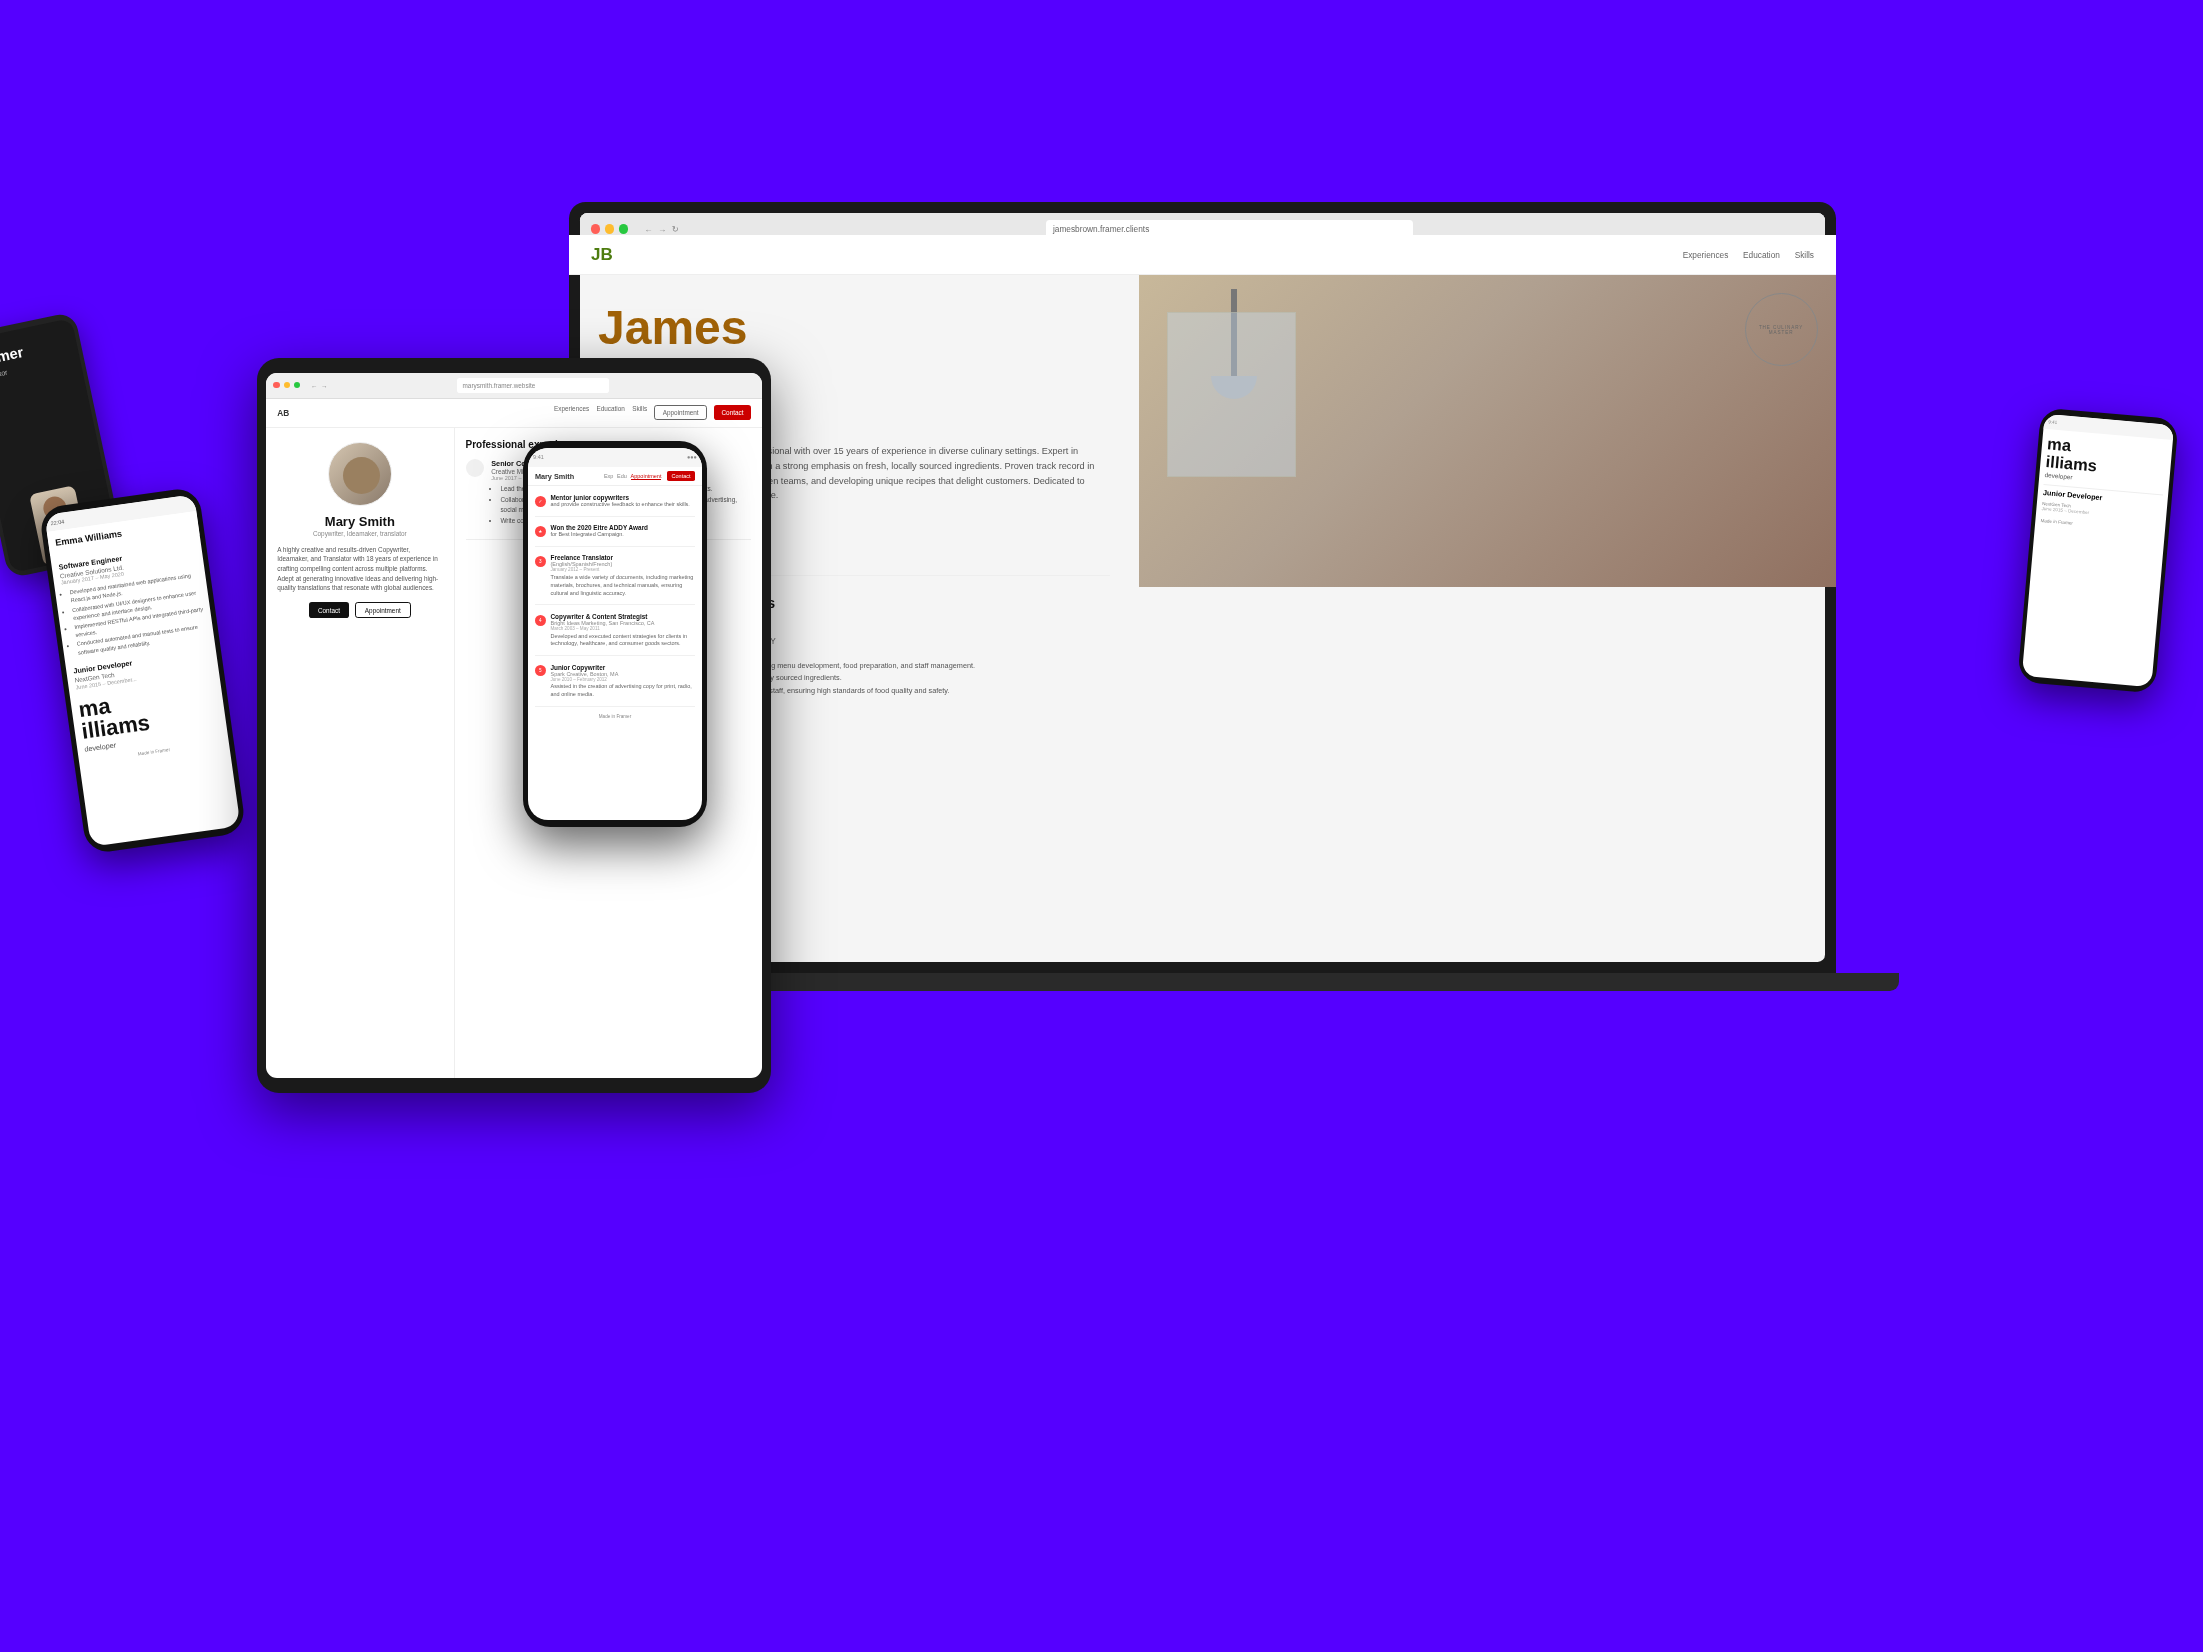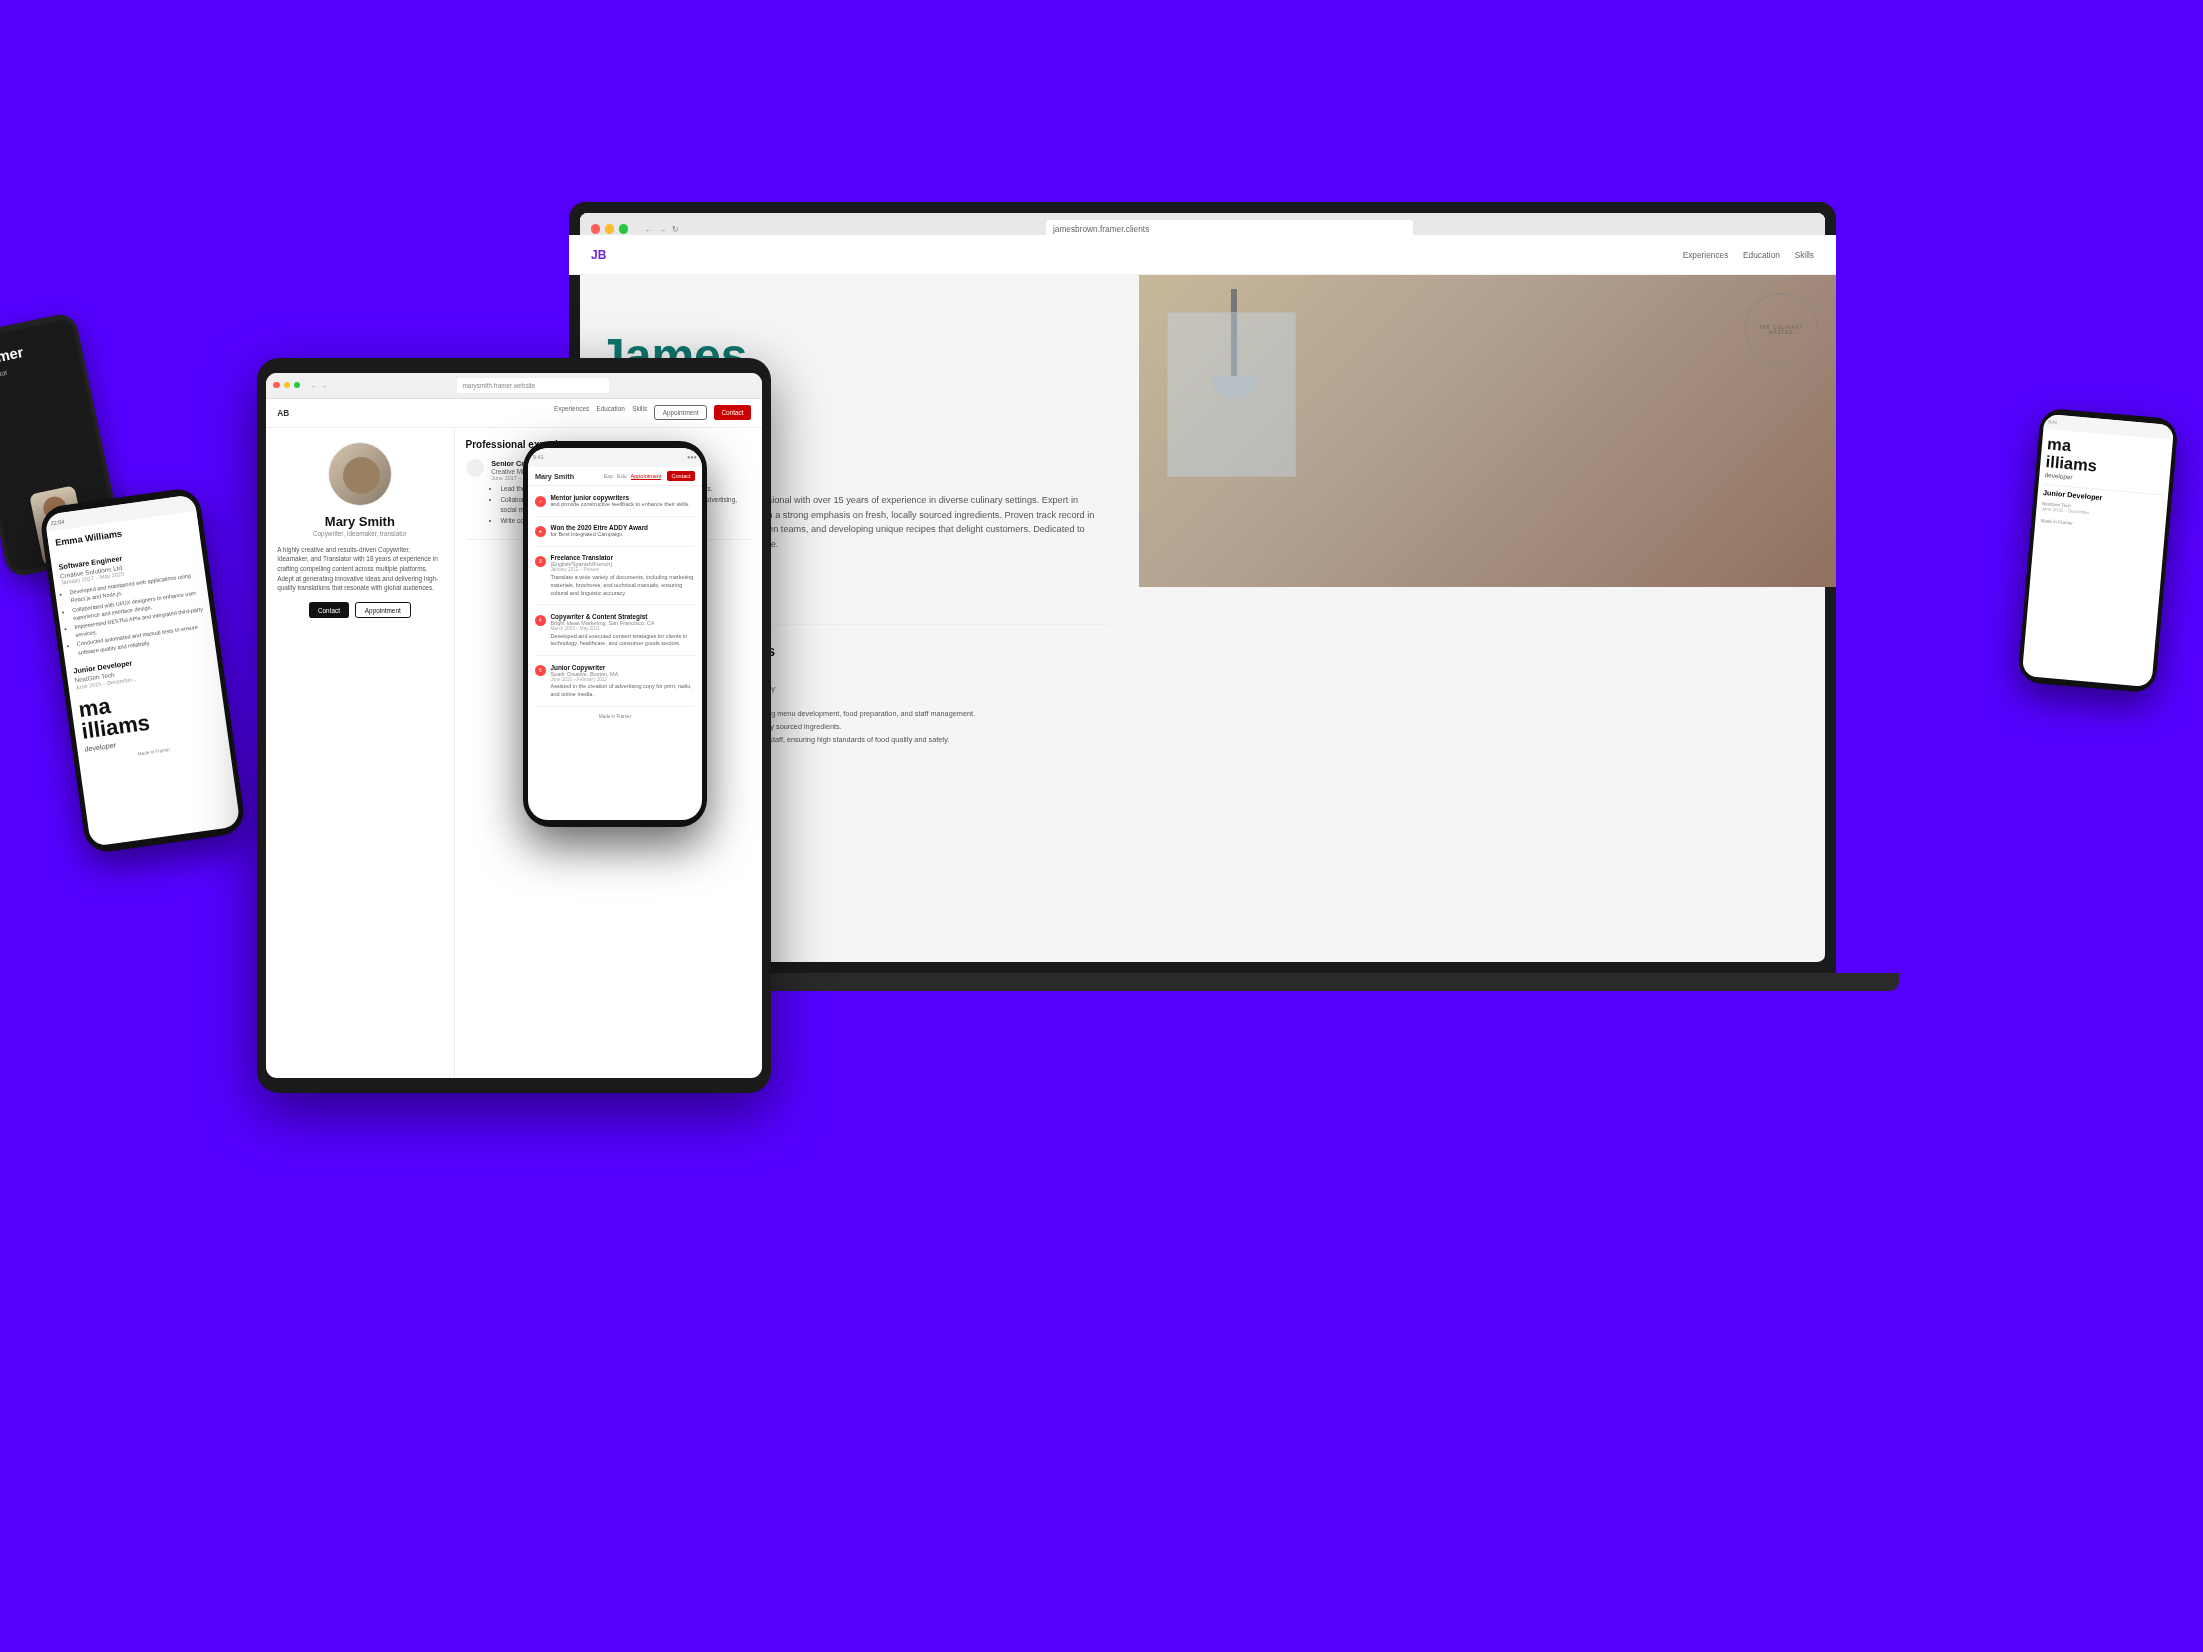--- a/index.html
+++ b/index.html
@@ -82,23 +82,23 @@
       align-items: center;
       padding: 0 22px;
       gap: 18.4px;
       position: absolute;
       top: 33px;
       left: 0;
       right: 0;
       z-index: 10;
     }
     .site-logo {
-      font-size: 12px;
+      font-size: 17px;
       font-weight: 700;
-      color: #6d28d9;
+      color: #4d7c0f;
       margin-right: auto;
     }
     .site-nav-links {
       display: flex;
       gap: 14.7px;
       font-size: 8.3px;
       color: #666;
     }
 
     .site-main {
@@ -114,23 +114,22 @@
     .site-left {
       width: 45%;
       padding: 29px 29px;
       overflow-y: auto;
     }
 
     .james-name {
       font-size: 48px;
       font-weight: 800;
       line-height: 1.0;
-      color: #0f766e;
+      color: #a16207;
       margin-bottom: 7.3px;
-      margin-top: 28px;
     }
     .james-title {
       font-size: 13px;
       color: #444;
       margin-bottom: 14.7px;
     }
     .james-bio {
       font-size: 9.2px;
       line-height: 1.6;
       color: #555;

